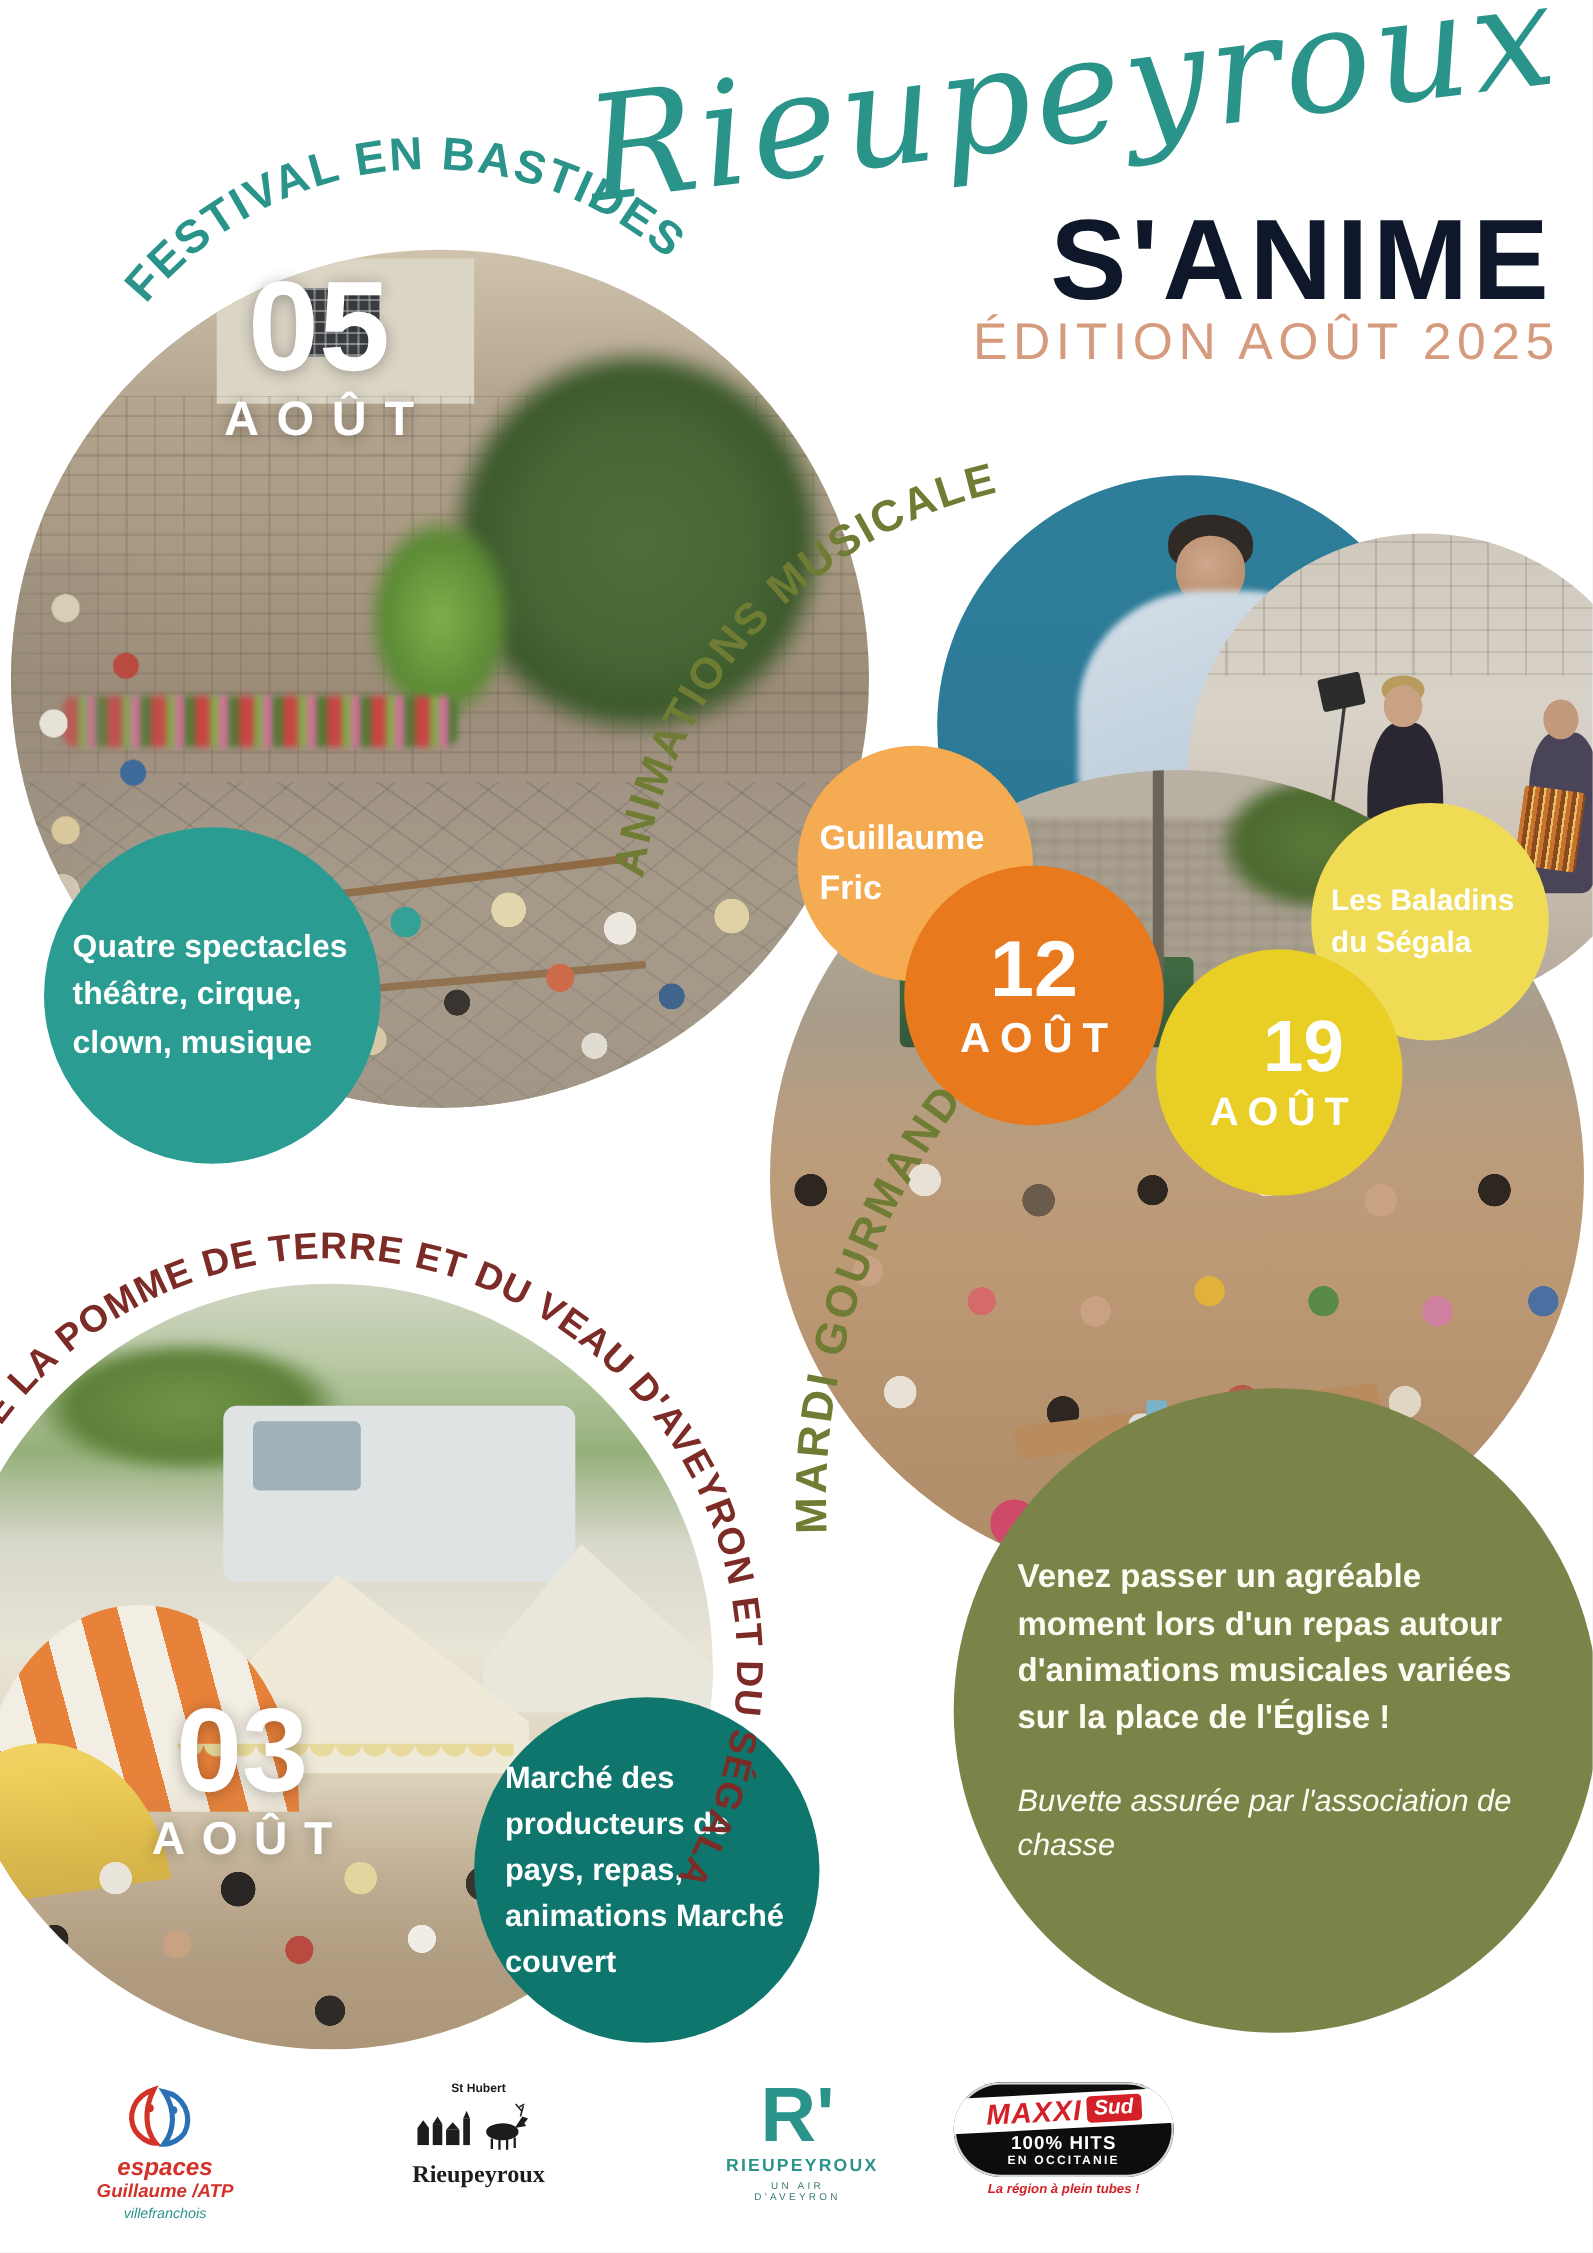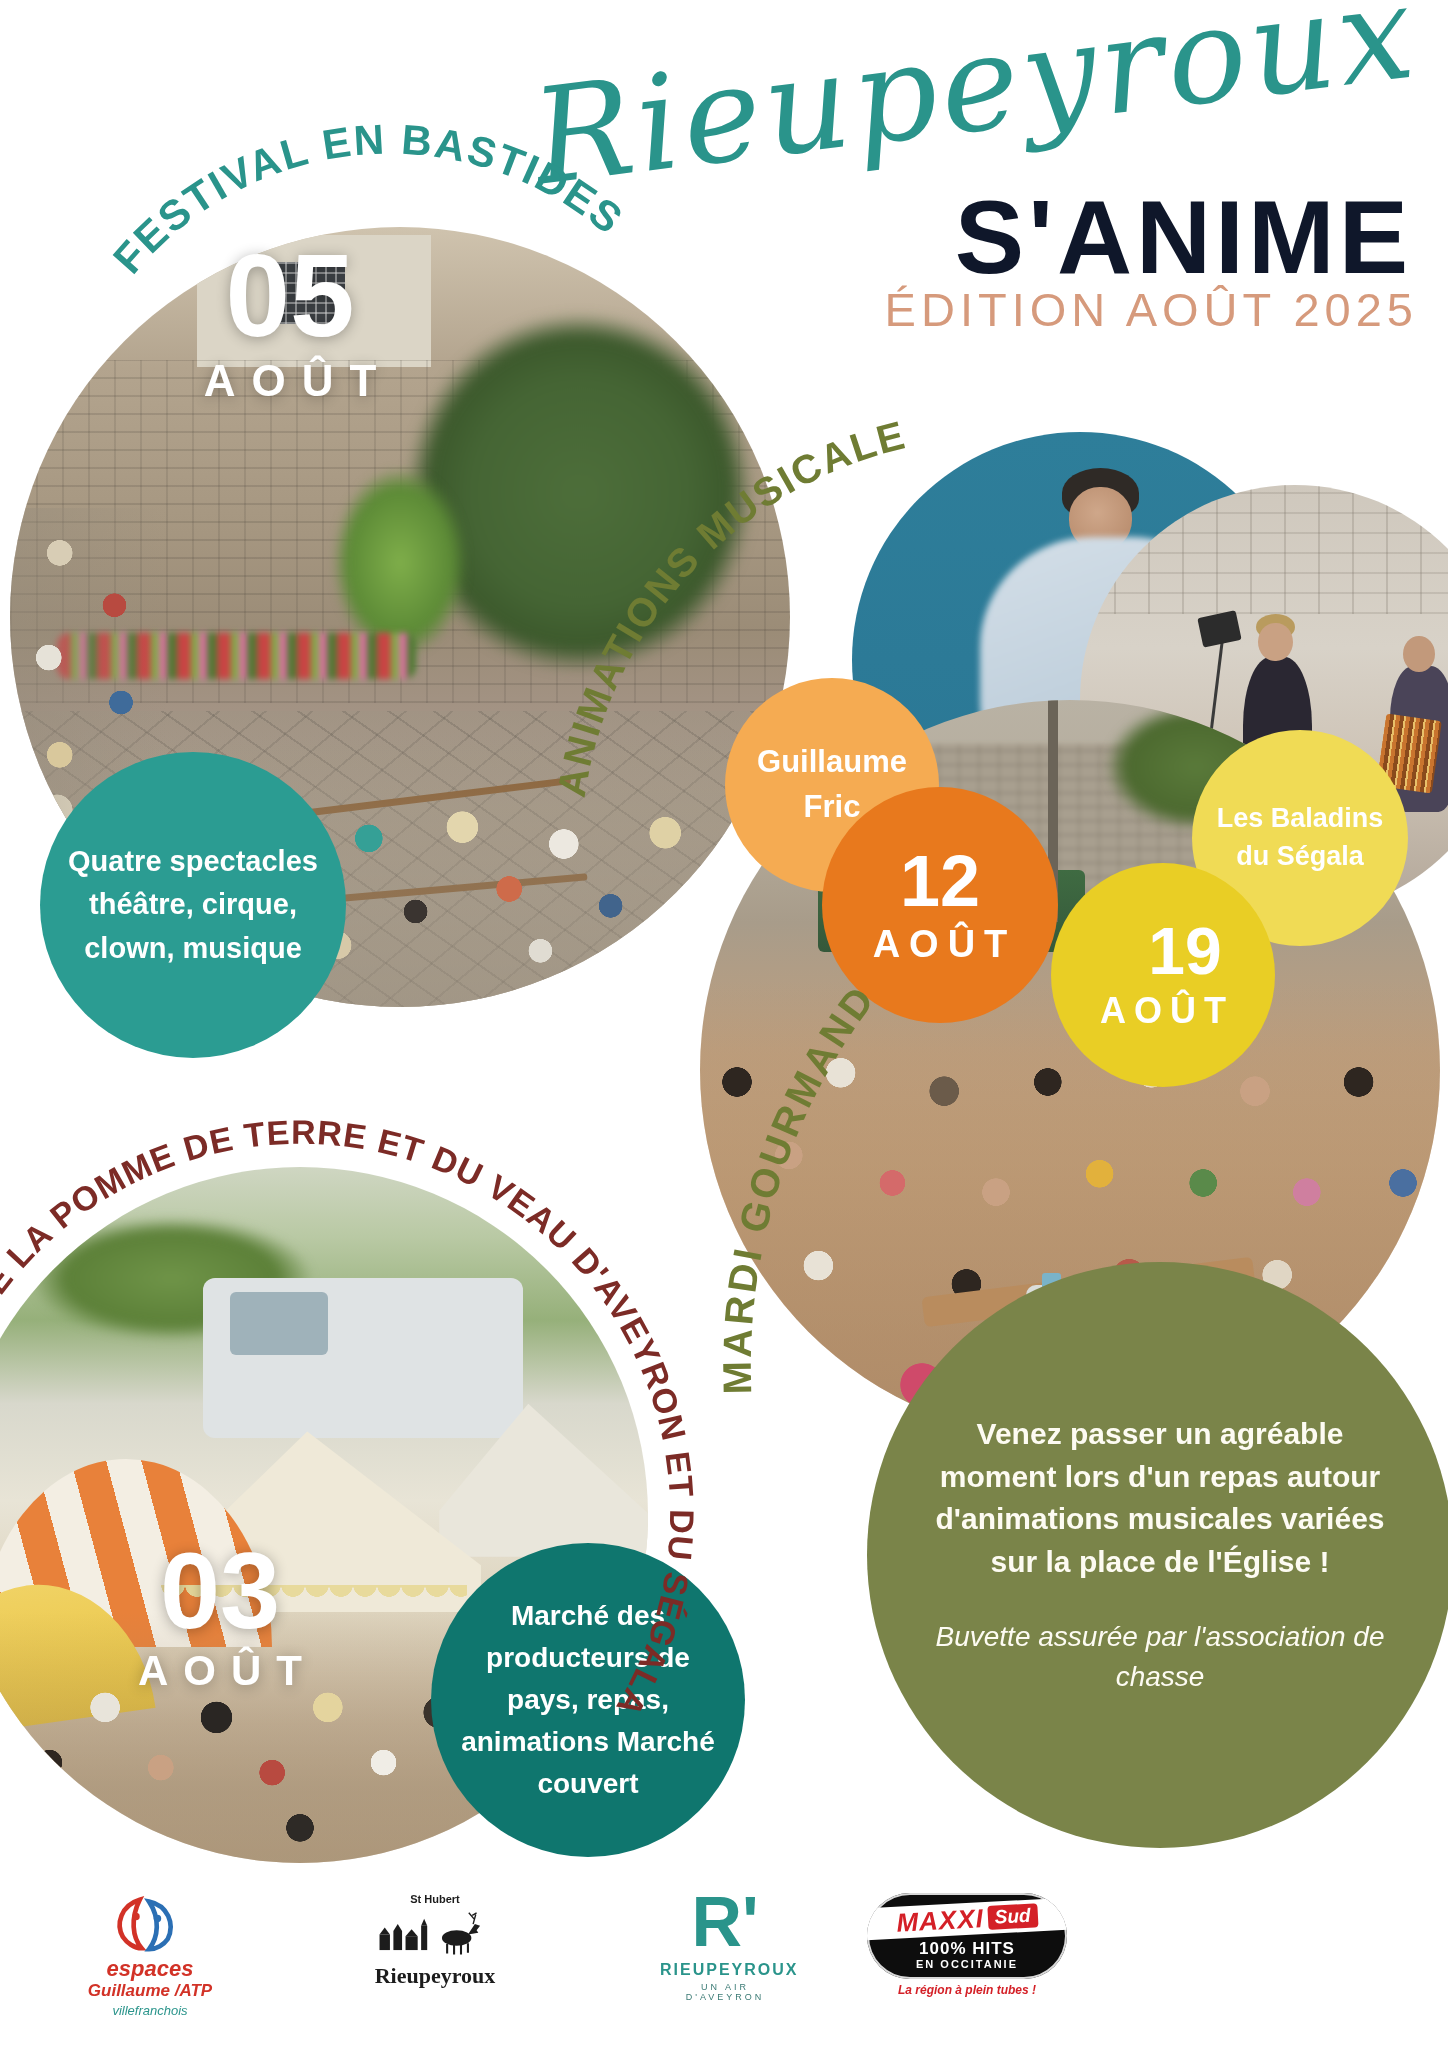--- a/index.html
+++ b/index.html
@@ -168,21 +168,21 @@
   .date-overlay .day{font-weight:800;line-height:.9;}
   .date-overlay .month{font-weight:700;margin-top:8px;}
   .d05{left:185px;top:244px;width:210px;}
   .d05 .day{font-size:116px;}
   .d05 .month{font-size:44px;letter-spacing:16px;text-indent:16px;}
   .d03{left:108px;top:1542px;width:224px;}
   .d03 .day{font-size:108px;}
   .d03 .month{font-size:42px;letter-spacing:15px;text-indent:15px;}
   
   .circle{position:absolute;border-radius:50%;display:flex;align-items:center;justify-content:center;
-    text-align:center;color:#fff;}
+    color:#fff;}
   .c-quatre{left:40px;top:752px;width:306px;height:306px;background:#2b9c92;z-index:4;
     font-size:29px;font-weight:600;line-height:1.5;padding:26px;box-sizing:border-box;}
   .c-guillaume{left:725px;top:678px;width:214px;height:214px;background:#f5ab52;z-index:4;
     font-size:31px;font-weight:600;line-height:1.45;padding:20px;box-sizing:border-box;}
   .c-12{left:822px;top:787px;width:236px;height:236px;background:#e8791d;z-index:5;flex-direction:column;}
   .c-19{left:1051px;top:863px;width:224px;height:224px;background:#e9ce25;z-index:5;flex-direction:column;}
   .c-12 .day{font-size:72px;font-weight:800;line-height:1;}
   .c-12 .month{font-size:38px;font-weight:700;letter-spacing:9px;text-indent:9px;margin-top:6px;}
   .c-19 .day{font-size:66px;font-weight:700;line-height:1;margin-left:44px;}
   .c-19 .month{font-size:36px;font-weight:700;letter-spacing:8px;text-indent:8px;margin-top:6px;}

